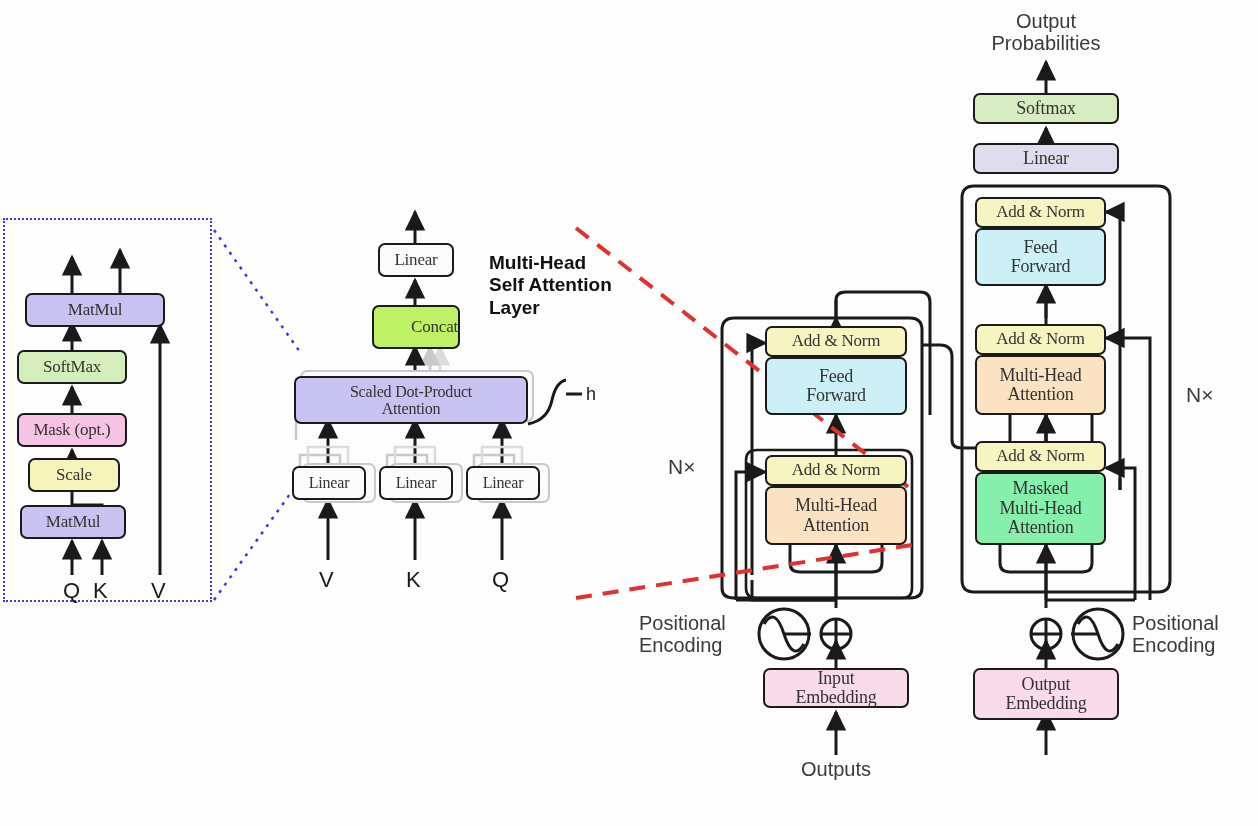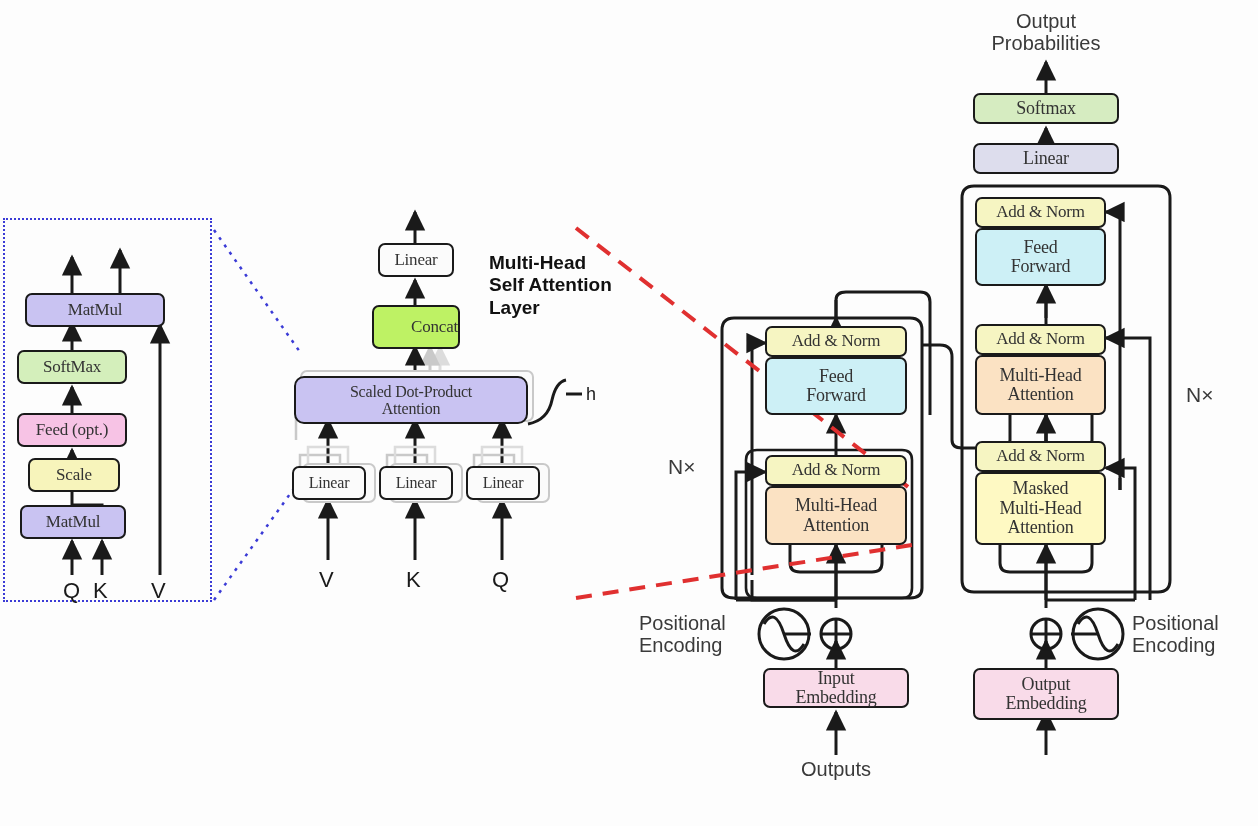--- a/index.html
+++ b/index.html
@@ -267,21 +267,21 @@
 
   <div class="node" style="left:25px; top:293px; width:140px; height:34px; background:#c9c3f2;">
     <span>MatMul</span>
   </div>
 
   <div class="node" style="left:17px; top:350px; width:110px; height:34px; background:#d4efbb;">
     <span>SoftMax</span>
   </div>
 
   <div class="node" style="left:17px; top:413px; width:110px; height:34px; background:#f7c3e5;">
-    <span>Feed (opt.)</span>
+    <span>Mask (opt.)</span>
   </div>
 
   <div class="node" style="left:28px; top:458px; width:92px; height:34px; background:#f7f4bb;">
     <span>Scale</span>
   </div>
 
   <div class="node" style="left:20px; top:505px; width:106px; height:34px; background:#c9c3f2;">
     <span>MatMul</span>
   </div>
 
@@ -297,21 +297,21 @@
     <span>Linear</span>
   </div>
 
   <div class="node" style="left:372px; top:305px; width:88px; height:44px; background:#bef264;justify-content:flex-end;">
     <span>Concat</span>
   </div>
 
   <div class="ghost2" style="left:306px; top:364px; width:234px; height:52px;"></div>
   <div class="ghost" style="left:300px; top:370px; width:234px; height:52px;"></div>
 
-  <div class="node" style="left:294px; top:376px; width:234px; height:48px; background:#c9c3f2; font-size:16px;border-radius:10px;">
+  <div class="node" style="left:294px; top:376px; width:234px; height:48px; background:#c9c3f2; font-size:16px;">
     <span>Scaled Dot-Product
 Attention</span>
   </div>
 
   <div class="hlabel" style="left:586px; top:384px;">h</div>
 
   <div class="ghost2" style="left:308px; top:458px; width:74px; height:40px;"></div>
   <div class="ghost" style="left:302px; top:463px; width:74px; height:40px;"></div>
   <div class="ghost2" style="left:395px; top:458px; width:74px; height:40px;"></div>
   <div class="ghost" style="left:389px; top:463px; width:74px; height:40px;"></div>
@@ -388,21 +388,21 @@
 
   <div class="node" style="left:975px; top:355px; width:131px; height:60px; background:#fbe2c3; font-size:18px;">
     <span>Multi-Head
 Attention</span>
   </div>
 
   <div class="node" style="left:975px; top:441px; width:131px; height:31px; background:#f6f5c2; font-size:17px;">
     <span>Add &amp; Norm</span>
   </div>
 
-  <div class="node" style="left:975px; top:472px; width:131px; height:73px; background:#fef9c3; font-size:18px;">
+  <div class="node" style="left:975px; top:472px; width:131px; height:73px; background:#86efac; font-size:18px;">
     <span>Masked
 Multi-Head
 Attention</span>
   </div>
 
   <div class="nxlabel" style="left:1186px; top:383px;">N×</div>
 
   <div class="plainlabel" style="left:1132px; top:612px; width:126px; text-align:left;">Positional
 Encoding</div>
 

